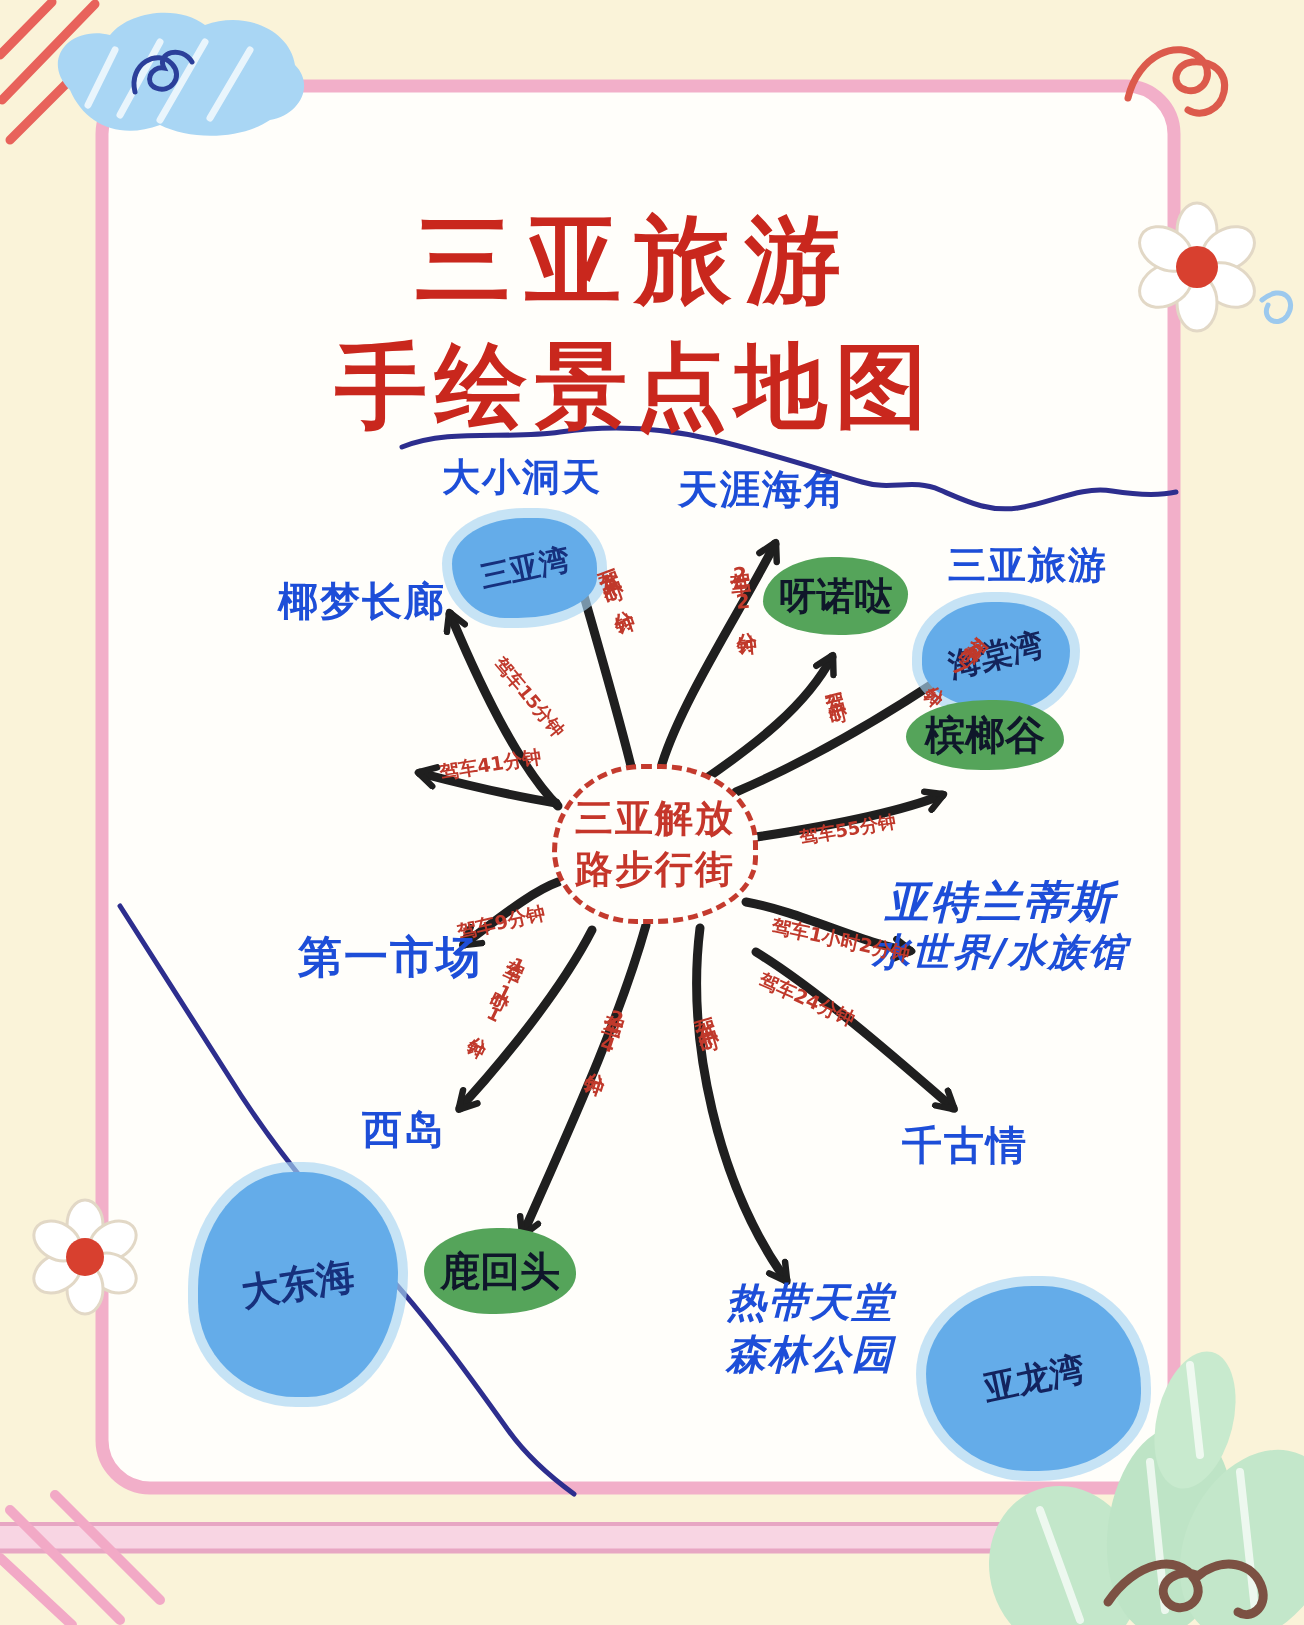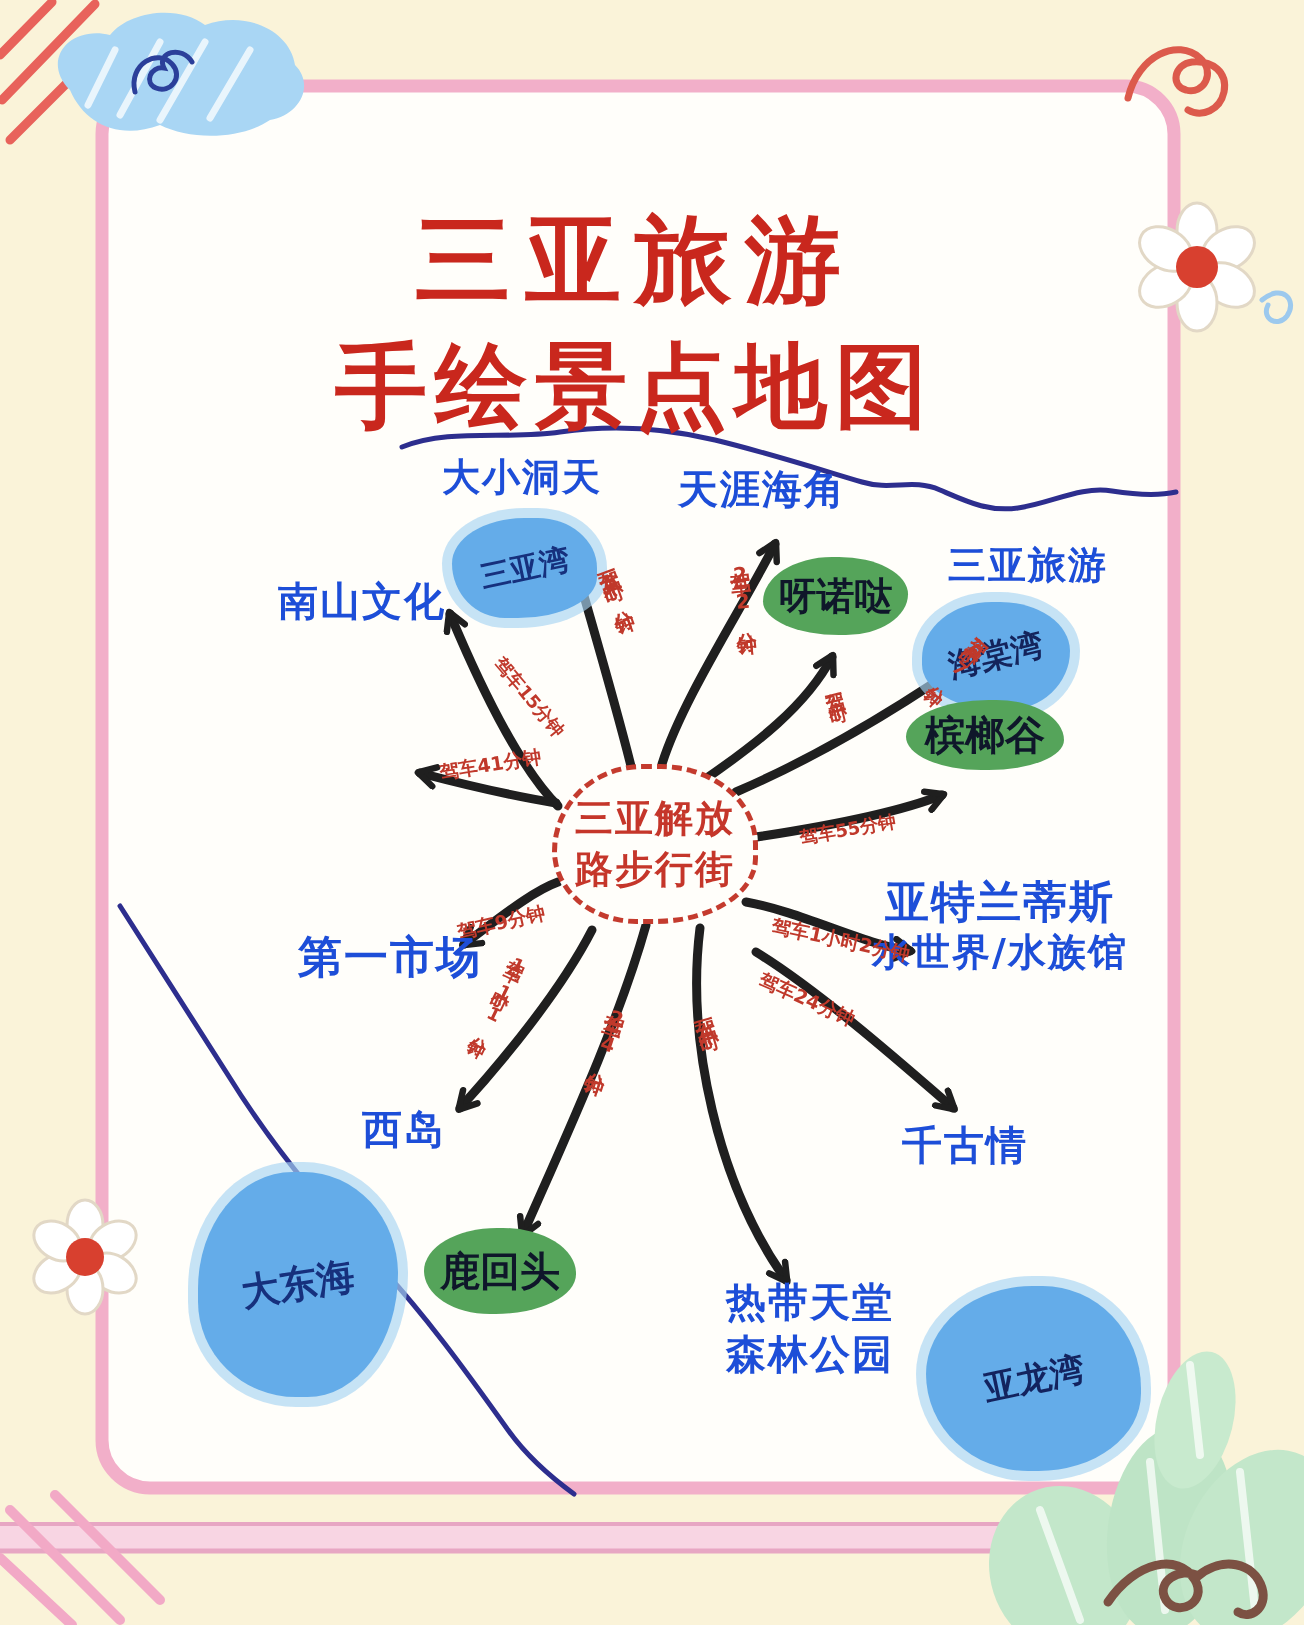--- a/index.html
+++ b/index.html
@@ -8,21 +8,21 @@
     background:#FAF3D9;
     font-family:"DejaVu Sans","Liberation Sans",sans-serif;
   }
   #stage{position:absolute;inset:0;width:1304px;height:1625px;}
   svg.layer{position:absolute;left:0;top:0;z-index:1;}
   .txt{position:absolute;z-index:2;}
   .title{width:1070px;left:100px;text-align:center;color:#C9271D;font-weight:900;margin-top:47px;}
   .title.l1{top:150px;font-size:96px;letter-spacing:14px;}
   .title.l2{top:278px;font-size:92px;letter-spacing:8px;}
   .label{color:#1d4ed8;font-weight:700;font-size:40px;letter-spacing:2px;white-space:nowrap;}
-  .label .ln{display:block;text-align:center;}
+  .label .ln{display:block;text-align:center;font-style:italic;}
   .center-node{
     left:552px;top:764px;width:196px;height:150px;
     border:5px dashed #C43B2E;border-radius:48% 52% 55% 45% / 60% 55% 45% 50%;
     background:#FFFEFA;display:flex;flex-direction:column;align-items:center;justify-content:center;
     color:#C5362A;font-weight:800;font-size:38px;line-height:1.35;letter-spacing:2px;
   }
   .bay{
     background:#64ACE9;display:flex;align-items:center;justify-content:center;
     box-shadow:0 0 0 10px rgba(168,212,242,.65);
   }
@@ -162,21 +162,21 @@
   <div class="txt park" style="left:906px;top:700px;width:158px;height:70px;border-radius:55% 45% 50% 50%/55% 60% 45% 50%;">
     <span style="font-size:40px;">槟榔谷</span>
   </div>
   <div class="txt park" style="left:424px;top:1228px;width:152px;height:86px;border-radius:50% 50% 55% 45%/52% 55% 48% 52%;">
     <span style="font-size:40px;">鹿回头</span>
   </div>
 
   <div class="txt label" style="left:442px;top:452px;font-size:38px;">大小洞天</div>
   <div class="txt label" style="left:678px;top:462px;font-size:40px;">天涯海角</div>
   <div class="txt label" style="left:948px;top:540px;font-size:38px;">三亚旅游</div>
-  <div class="txt label" style="left:278px;top:574px;font-size:40px;">南山文化</div>
+  <div class="txt label" style="left:278px;top:574px;font-size:40px;">椰梦长廊</div>
   <div class="txt label" style="left:298px;top:928px;font-size:44px;">第一市场</div>
   <div class="txt label" style="left:362px;top:1102px;font-size:40px;">西岛</div>
   <div class="txt label" style="left:902px;top:1118px;font-size:40px;">千古情</div>
   <div class="txt label" style="left:726px;top:1276px;font-size:40px;line-height:1.3;">
     <span class="ln">热带天堂</span>
     <span class="ln">森林公园</span>
   </div>
   <div class="txt label" style="left:872px;top:874px;line-height:1.25;">
     <span class="ln" style="font-size:44px;">亚特兰蒂斯</span>
     <span class="ln" style="font-size:38px;">水世界/水族馆</span>

